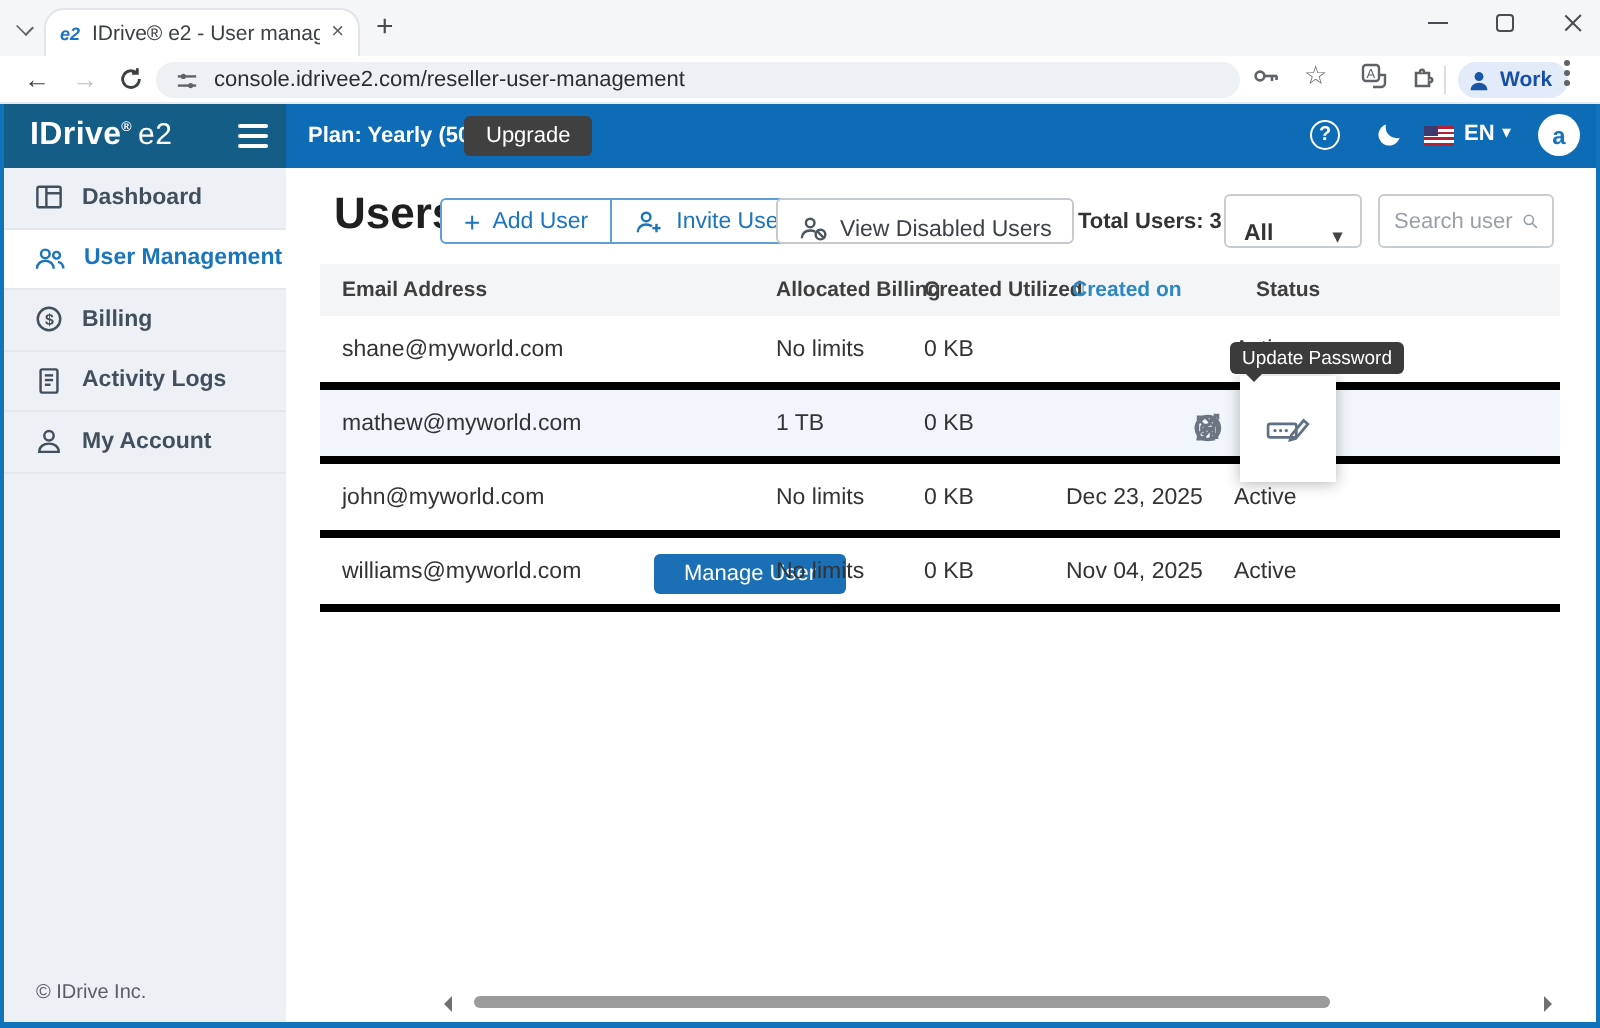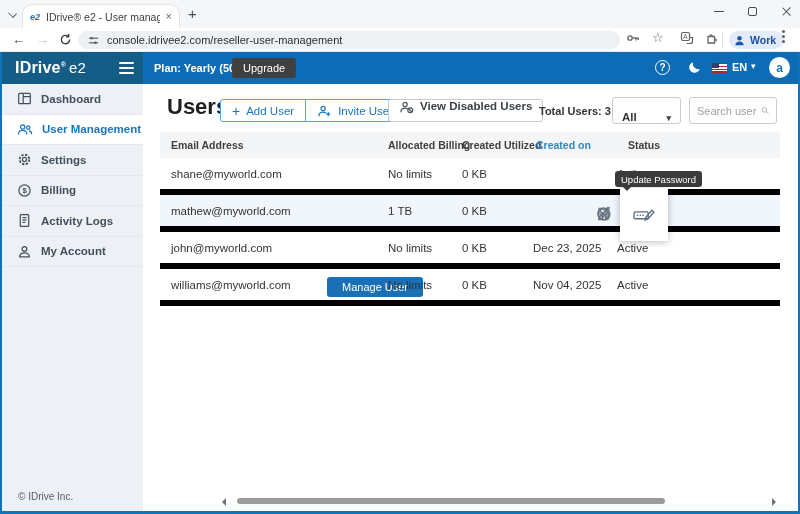--- a/index.html
+++ b/index.html
@@ -70,38 +70,38 @@
   .side-footer { position:absolute; left:16px; bottom:9px; font-size:10px; color:#555f68; }
 
   
   .main { position:absolute; left:141px; top:32px; right:0; bottom:0; background:#fff; }
   .page-title { position:absolute; left:24px; top:10px; font-size:22px; font-weight:bold; color:#1f1f1f; }
   .btn-group { position:absolute; left:77px; top:15px; height:23px; border:1px solid #5f9fd6; border-radius:3px; display:flex; background:#fff; }
   .grp-btn { display:flex; align-items:center; gap:6px; padding:0 11px; font-size:11.5px; color:#1b75bc; cursor:pointer; }
   .grp-btn + .grp-btn { border-left:1px solid #5f9fd6; }
   .plus-glyph { font-size:14px; line-height:1; }
   .btn-outline { position:absolute; left:245px; top:15px; height:23px; border:1px solid #c6cacd; border-radius:3px;
-    display:flex; align-items:flex-start; gap:6px; padding:0 10px; font-size:11.5px; color:#3c4247; background:#fff; cursor:pointer;font-weight:bold; }
+    display:flex; align-items:flex-end; gap:6px; padding:0 10px; font-size:11.5px; color:#3c4247; background:#fff; cursor:pointer; }
   .total-users { position:absolute; left:396px; top:21px; font-size:11px; font-weight:bold; color:#333; }
   .filter-select { position:absolute; left:469px; top:13px; width:69px; height:27px; border:1px solid #c9cdd1; border-radius:3px;
     display:flex; align-items:flex-end; padding:0 9px; font-size:11.5px; font-weight:bold; color:#333; cursor:pointer; }
   .filter-caret { margin-left:auto; font-size:9px; color:#444; }
   .search-box { position:absolute; left:546px; top:13px; width:88px; height:27px; border:1px solid #c9cdd1; border-radius:3px;
     display:flex; align-items:center; padding:0 7px; gap:4px; }
   .search-box input { border:none; outline:none; width:60px; font-size:11px; color:#333; font-family:"Liberation Sans",sans-serif; }
   .search-box input::placeholder { color:#9aa0a6; }
 
   .table { position:absolute; left:17px; top:48px; width:620px; }
   .thead { position:relative; height:26px; background:#f4f5f6; font-size:10.5px; font-weight:bold; color:#3f3f3f; }
   .thead span, .trow span { position:absolute; top:50%; transform:translateY(-50%); white-space:nowrap; }
   .col-email { left:11px; } .col-alloc { left:228px; } .col-util { left:302px; }
   .col-created { left:373px; } .th-created { left:376px; color:#2d87c3; cursor:pointer; }
   .th-status { left:468px; } .col-status { left:457px; }
   .sort-arrow { font-size:10px; margin-left:3px; }
-  .trow { position:relative; height:37px; border-bottom:6px solid #000000; font-size:11.5px; color:#333; }
+  .trow { position:relative; height:37px; border-bottom:4px solid #000000; font-size:11.5px; color:#333; }
   .trow.hovered { background:#f0f6fb; }
   .manage-btn { position:absolute; left:167px; top:8px; height:20px; padding:0 15px; background:#1b6fb5; color:#fff;
     font-size:11px; border:none; border-radius:3px; display:flex; align-items:center; cursor:pointer; font-family:"Liberation Sans",sans-serif; }
   .row-actions { position:absolute; left:436px; top:0; height:37px; display:flex; align-items:center; gap:13px; }
   .act-ic { cursor:pointer; display:flex; }
 
   
   .pw-card { position:absolute; left:477px; top:104px; width:48px; height:53px; background:#fff;
     box-shadow:0 1px 7px rgba(0,0,0,.28); display:flex; justify-content:center; padding-top:15px; z-index:5; cursor:pointer; }
   .tooltip { position:absolute; left:472px; top:87px; height:16px; background:#3b3b3b; color:#fff;
@@ -221,27 +221,20 @@
         <span>Dashboard</span>
       </div>
       <div class="side-item active">
         <svg width="16" height="15" viewBox="0 0 17 16" fill="none" stroke="currentColor" stroke-width="1.3">
           <circle cx="6" cy="5.3" r="2.3"></circle>
             <path d="M1.5 13.2c0-2.6 2-4.2 4.5-4.2s4.5 1.6 4.5 4.2"></path>
           <circle cx="12" cy="6" r="1.8"></circle>
             <path d="M12.8 9.5c1.7.4 2.8 1.7 2.8 3.5"></path>
         </svg>
         <span>User Management</span>
-      </div>
-      <div class="side-item">
-        <svg width="15" height="15" viewBox="0 0 16 16" fill="none" stroke="currentColor">
-          <circle cx="8" cy="8" r="2.2" stroke-width="1.3"></circle>
-          <circle cx="8" cy="8" r="5.1" stroke-width="2" stroke-dasharray="2.4 1.6"></circle>
-        </svg>
-        <span>Settings</span>
       </div>
       <div class="side-item">
         <svg width="15" height="15" viewBox="0 0 16 16" fill="none" stroke="currentColor" stroke-width="1.3">
           <circle cx="8" cy="8" r="6"></circle>
           <text x="5.8" y="11" font-size="8.5" stroke="none" fill="currentColor" font-family="Liberation Sans">$</text>
         </svg>
         <span>Billing</span>
       </div>
       <div class="side-item">
         <svg width="15" height="15" viewBox="0 0 16 16" fill="none" stroke="currentColor" stroke-width="1.3">

